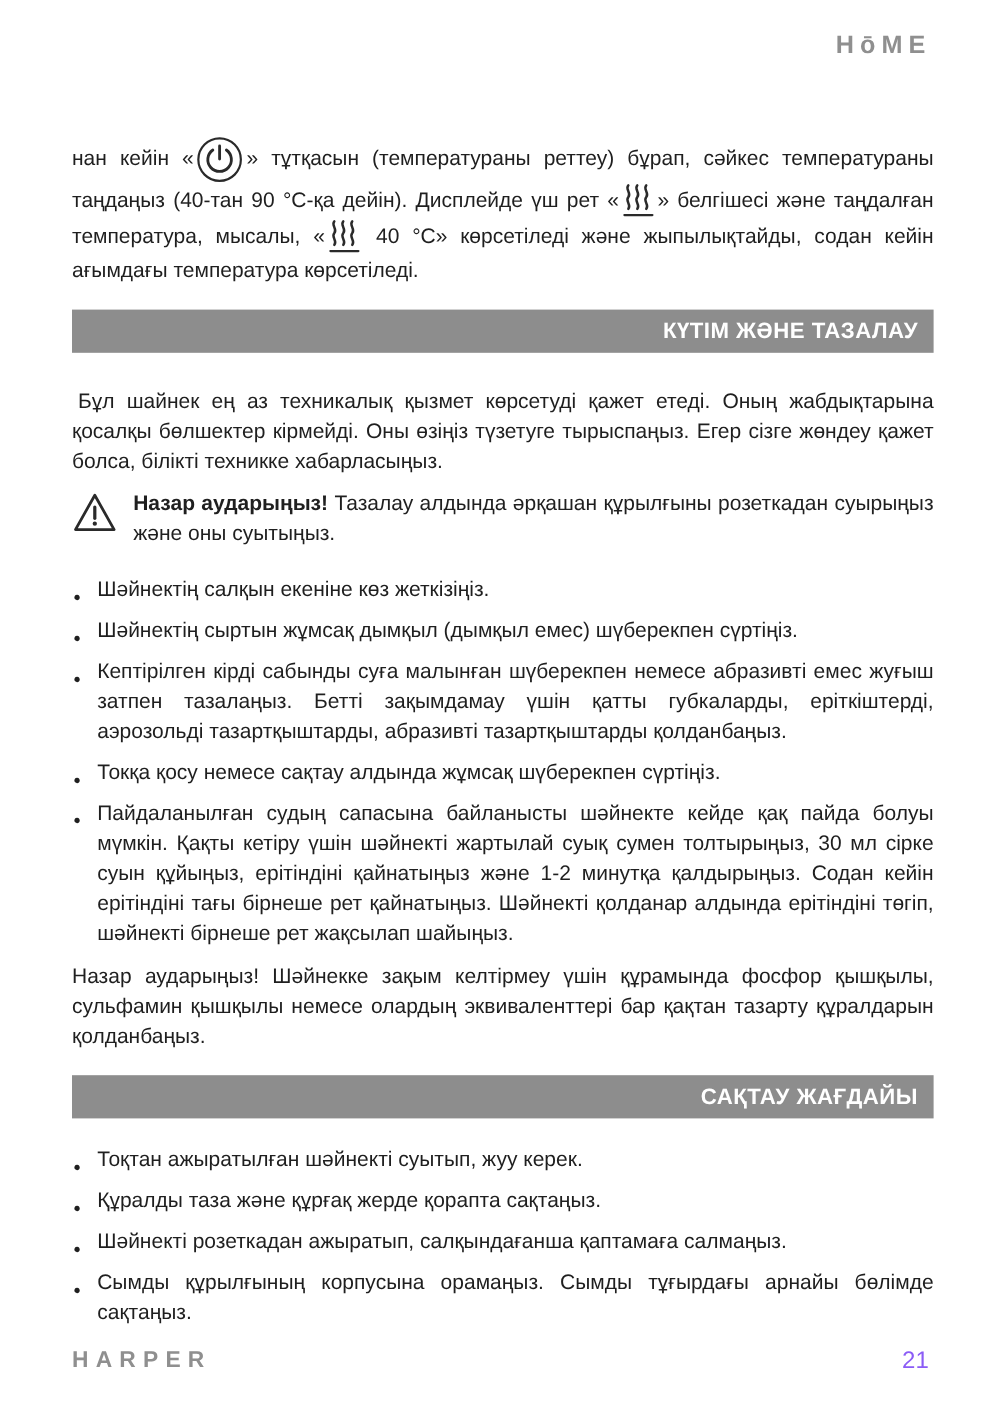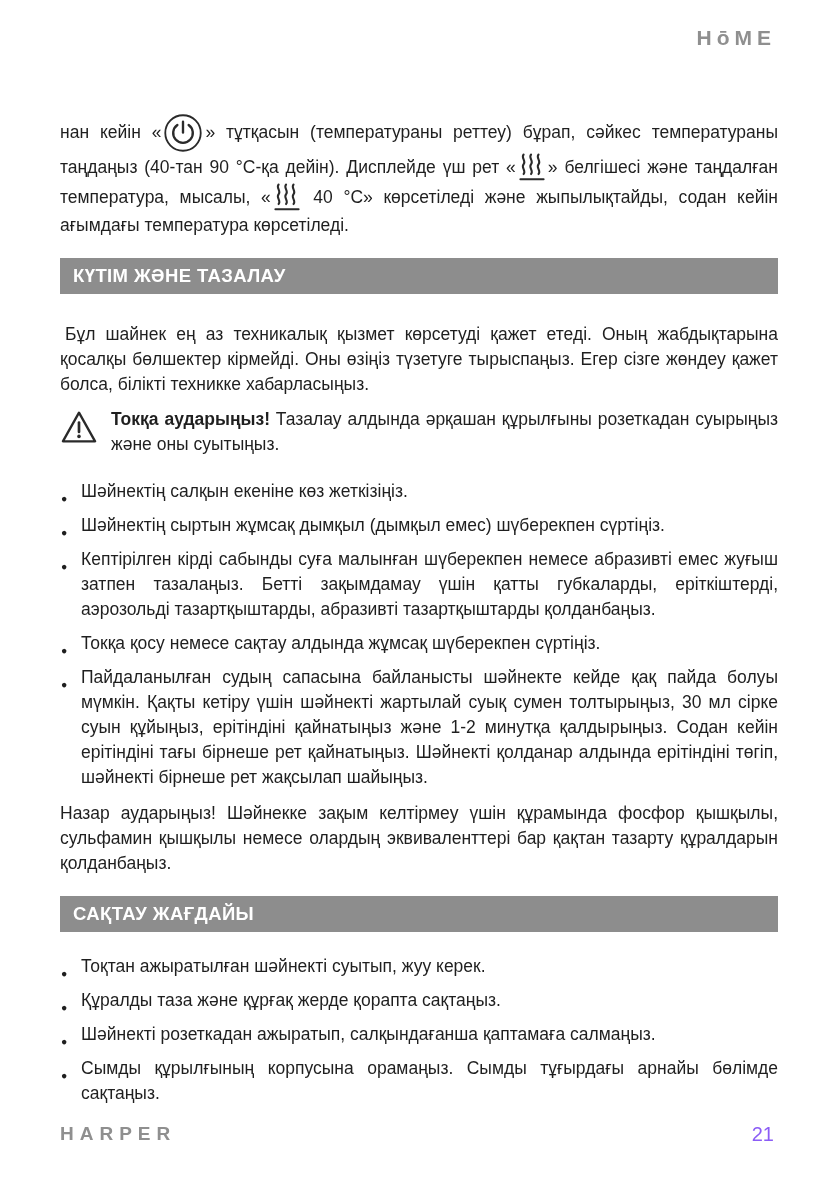--- a/index.html
+++ b/index.html
@@ -26,21 +26,21 @@
     margin-top: 33px;
   }
   .icon-inline { display: inline-block; vertical-align: middle; margin: 0 2px; }
   .power-svg { width: 40px; height: 40px; vertical-align: -12px; }
   .steam-svg { width: 28px; height: 30px; vertical-align: -7px; }
   .section-bar {
     margin-top: 20px;
     background: var(--bar, #8d8d8d);
     color: #ffffff; font-weight: 700; font-size: 18.5px;
     letter-spacing: 0.4px;
-    padding: 8px 13px; line-height: 20px;
+    padding: 8px 13px; line-height: 20px; text-align: right;
   }
   .care-intro { margin-top: 28px; font-size: 17.5px; line-height: 25px; text-align: justify; text-indent: 5px; }
   .warning { display: flex; gap: 13px; margin-top: 10px; align-items: flex-start; }
   .warn-icon svg { width: 38px; height: 34px; margin-top: 3px; display: block; }
   .warn-text { font-size: 17.5px; line-height: 25px; text-align: justify; flex: 1; }
   .bullets { list-style: none; margin: 22px 0 0 0; padding: 0; }
   .bullets li {
     position: relative; padding-left: 21px; margin-top: 9px;
     font-size: 17.5px; line-height: 25px; text-align: justify;
   }
@@ -90,21 +90,21 @@
     <p class="care-intro">Бұл шайнек ең аз техникалық қызмет көрсетуді қажет етеді. Оның жабдықтарына қосалқы бөлшектер кірмейді. Оны өзіңіз түзетуге тырыспаңыз. Егер сізге жөндеу қажет болса, білікті техникке хабарласыңыз.</p>
 
     <div class="warning">
       <span class="warn-icon">
           <svg viewBox="0 0 42 38">
             <path class="stroke" d="M21 3 L39 35 H3 Z" stroke-width="2.6"></path>
             <path class="stroke" d="M21 14 V24.5" stroke-width="3"></path>
             <circle cx="21" cy="29.5" r="2" fill="#2a2a2a"></circle>
           </svg>
         </span>
-      <p class="warn-text"><b>Токқа аударыңыз!</b><span> Тазалау алдында әрқашан құрылғыны розеткадан суырыңыз және оны суытыңыз.</span></p>
+      <p class="warn-text"><b>Назар аударыңыз!</b><span> Тазалау алдында әрқашан құрылғыны розеткадан суырыңыз және оны суытыңыз.</span></p>
     </div>
 
     <ul class="bullets">
       <li>Шәйнектің салқын екеніне көз жеткізіңіз.</li>
       <li>Шәйнектің сыртын жұмсақ дымқыл (дымқыл емес) шүберекпен сүртіңіз.</li>
       <li>Кептірілген кірді сабынды суға малынған шүберекпен немесе абразивті емес жуғыш затпен тазалаңыз. Бетті зақымдамау үшін қатты губкаларды, еріткіштерді, аэрозольді тазартқыштарды, абразивті тазартқыштарды қолданбаңыз.</li>
       <li>Токқа қосу немесе сақтау алдында жұмсақ шүберекпен сүртіңіз.</li>
       <li>Пайдаланылған судың сапасына байланысты шәйнекте кейде қақ пайда болуы мүмкін. Қақты кетіру үшін шәйнекті жартылай суық сумен толтырыңыз, 30 мл сірке суын құйыңыз, ерітіндіні қайнатыңыз және 1-2 минутқа қалдырыңыз. Содан кейін ерітіндіні тағы бірнеше рет қайнатыңыз. Шәйнекті қолданар алдында ерітіндіні төгіп, шәйнекті бірнеше рет жақсылап шайыңыз.</li>
     </ul>
 

